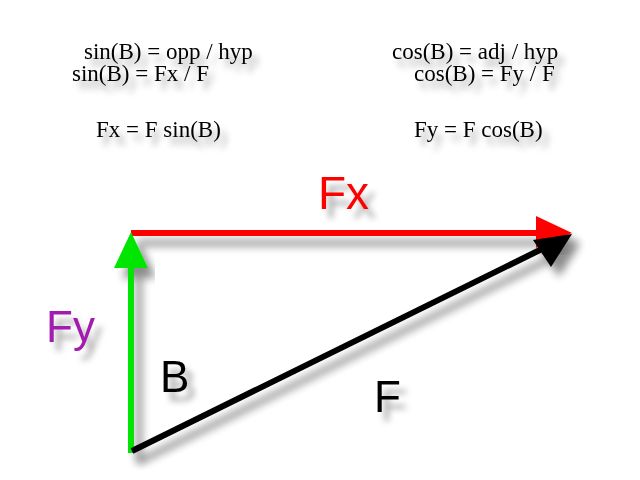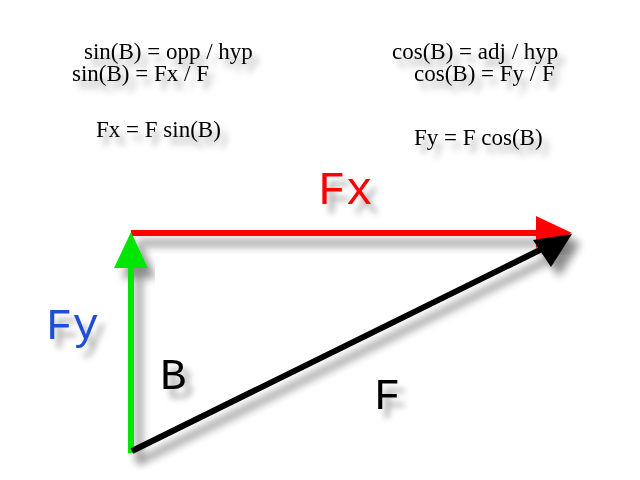--- a/index.html
+++ b/index.html
@@ -1,18 +1,18 @@
 <!DOCTYPE html>
 <html><head>
   <meta charset="utf-8">
   <style>
     html, body { margin:0; padding:0; background:#ffffff; }
     body { width:640px; height:480px; position:relative; overflow:hidden; font-family:"Liberation Serif", serif; }
     .eq { position:absolute; font-size:23px; line-height:22px; color:#000; text-shadow: 6px 8px 6px rgba(0,0,0,0.35); }
-    .lbl { position:absolute; font-family:Liberation Mono, monospace; text-shadow: 7px 9px 6px rgba(0,0,0,0.35); }
+    .lbl { position:absolute; font-family:Liberation Sans, sans-serif; text-shadow: 7px 9px 6px rgba(0,0,0,0.35); }
     svg { position:absolute; left:0; top:0; }
   </style>
 </head>
 <body>
 
 <svg width="640" height="480">
   <defs>
     <filter id="sh" x="-20%" y="-20%" width="140%" height="140%">
       <feGaussianBlur in="SourceAlpha" stdDeviation="4"></feGaussianBlur>
       <feOffset dx="8" dy="10" result="o"></feOffset>
@@ -38,18 +38,18 @@
     <polygon points="572,234 533,240 551,267" fill="#000"></polygon>
   </g>
 </svg>
 
 <div class="eq" style="left:84px; top:41px;">sin(B) = opp / hyp</div>
 <div class="eq" style="left:72px; top:63px;">sin(B) = Fx / F</div>
 <div class="eq" style="left:96px; top:119px;">Fx = F sin(B)</div>
 
 <div class="eq" style="left:392px; top:41px;">cos(B) = adj / hyp</div>
 <div class="eq" style="left:414px; top:63px;">cos(B) = Fy / F</div>
-<div class="eq" style="left:414px; top:119px;margin-top:8px;">Fy = F cos(B)</div>
+<div class="eq" style="left:414px; top:119px;">Fy = F cos(B)</div>
 
 <div class="lbl" style="left:318px; top:166px; font-size:46px; color:#ff0000;">Fx</div>
-<div class="lbl" style="left:46px; top:302px; font-size:44px; color:#1d4ed8;">Fy</div>
+<div class="lbl" style="left:46px; top:302px; font-size:44px; color:#a21caf;">Fy</div>
 <div class="lbl" style="left:160px; top:352px; font-size:44px; color:#000;">B</div>
 <div class="lbl" style="left:374px; top:372px; font-size:44px; color:#000;">F</div>
 
 </body></html>

